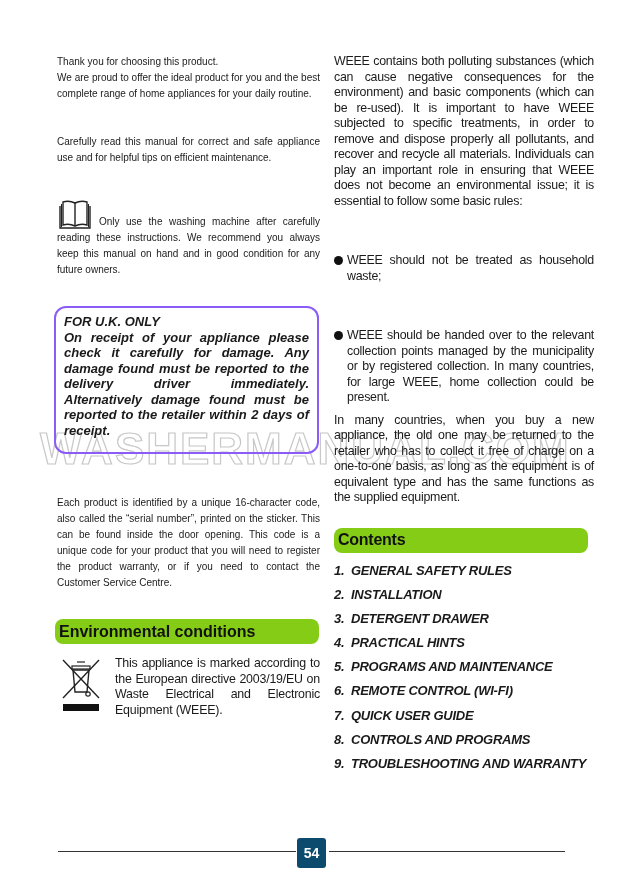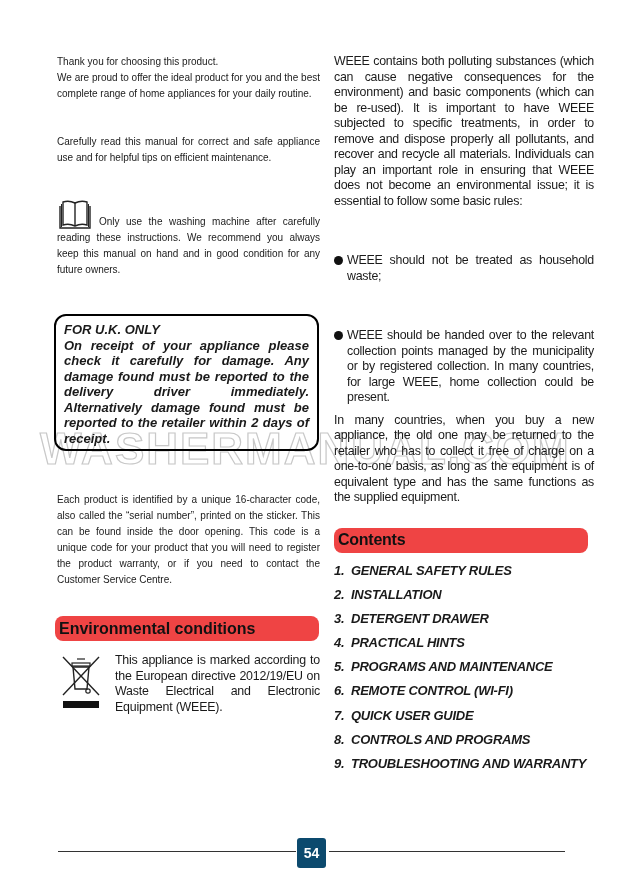--- a/index.html
+++ b/index.html
@@ -5,25 +5,25 @@
     html, body { margin: 0; padding: 0; background: #ffffff; }
     body { width: 620px; height: 880px; position: relative; overflow: hidden; font-family: "Liberation Sans", sans-serif; color: #1a1a1a; }
     .col-left { position: absolute; left: 57px; top: 54px; width: 263px; }
     .col-right { position: absolute; left: 334px; top: 54px; width: 260px; }
     p { margin: 0; font-size: 10px; line-height: 16px; text-align: justify; }
     .narrow p, .narrow { font-size: 12.4px; line-height: 15.5px; letter-spacing: -0.25px; }
     .gap1 { height: 32px; }
     .gap2 { height: 34px; }
     .book-row { position: relative; }
     .book-icon { display: inline-block; width: 36px; height: 30px; vertical-align: bottom; margin-right: 6px; }
-    .uk-box { margin-top: 36px; border: 2px solid #000000; border-radius: 12px; padding: 6px 8px 3px 8px; width: 245px; margin-left: -3px; }
+    .uk-box { margin-top: 28px; border: 2px solid #8b5cf6; border-radius: 12px; padding: 6px 8px 14px 8px; width: 245px; margin-left: -3px; }
     .uk-box p { font-weight: bold; font-style: italic; font-size: 13px; line-height: 15.5px; }
     .uk-title { font-weight: bold; font-style: italic; font-size: 13px; line-height: 15.5px; margin: 0; }
     .serial { margin-top: 41px; }
-    .section-head { background: #ef4444; border-radius: 8px; height: 25px; display: flex; align-items: center; padding-left: 4px; font-weight: bold; font-size: 16px; color: #111; }
+    .section-head { background: #84cc16; border-radius: 8px; height: 25px; display: flex; align-items: center; padding-left: 4px; font-weight: bold; font-size: 16px; color: #111; }
     .env-head { margin-top: 28px; width: 260px; margin-left: -2px; }
     .env-row { display: flex; margin-top: 12px; }
     .weee-icon { width: 48px; height: 58px; margin-right: 10px; flex-shrink: 0; }
     .env-row p { font-size: 12.4px; line-height: 15.5px; letter-spacing: -0.2px; }
     ul.rules { list-style: none; margin: 8px 0 0 0; padding: 0; }
     ul.rules li { position: relative; padding-left: 13px; margin-bottom: 7px; margin-top: 44px; }
     ul.rules li .bullet { position: absolute; left: 0; top: 3px; width: 9px; height: 9px; border-radius: 50%; background: #111; }
     .contents-head { margin-top: 22px; width: 250px; margin-left: 0; }
     ol.toc { list-style: none; margin: 10px 0 0 0; padding: 0; }
     ol.toc li { font-weight: bold; font-style: italic; font-size: 13px; line-height: 16px; margin-bottom: 8.2px; display: flex; }
@@ -68,21 +68,21 @@
       <svg width="48" height="58" viewBox="0 0 48 58">
         <rect x="15" y="10" width="18" height="3" fill="none" stroke="#222" stroke-width="1.2"></rect>
         <path d="M16 14 L18 36 L30 36 L32 14 Z" fill="none" stroke="#222" stroke-width="1.4"></path>
         <circle cx="31" cy="38" r="2.2" fill="none" stroke="#222" stroke-width="1.2"></circle>
         <line x1="20" y1="6" x2="28" y2="6" stroke="#222" stroke-width="1.2"></line>
         <line x1="6" y1="4" x2="42" y2="42" stroke="#222" stroke-width="1.4"></line>
         <line x1="42" y1="4" x2="6" y2="42" stroke="#222" stroke-width="1.4"></line>
         <rect x="6" y="48" width="36" height="7" fill="#111"></rect>
       </svg>
     </span>
-    <p>This appliance is marked according to the European directive 2012/19/EU on Waste Electrical and Electronic Equipment (WEEE).</p>
+    <p>This appliance is marked according to the European directive 2003/19/EU on Waste Electrical and Electronic Equipment (WEEE).</p>
   </div>
 </div>
 
 <div class="col-right narrow">
   <p>WEEE contains both polluting substances (which can cause negative consequences for the environment) and basic components (which can be re-used). It is important to have WEEE subjected to specific treatments, in order to remove and dispose properly all pollutants, and recover and recycle all materials. Individuals can play an important role in ensuring that WEEE does not become an environmental issue; it is essential to follow some basic rules:</p>
   <ul class="rules">
     <li>
       <span class="bullet"></span>
       <p>WEEE should not be treated as household waste;</p>
     </li>

